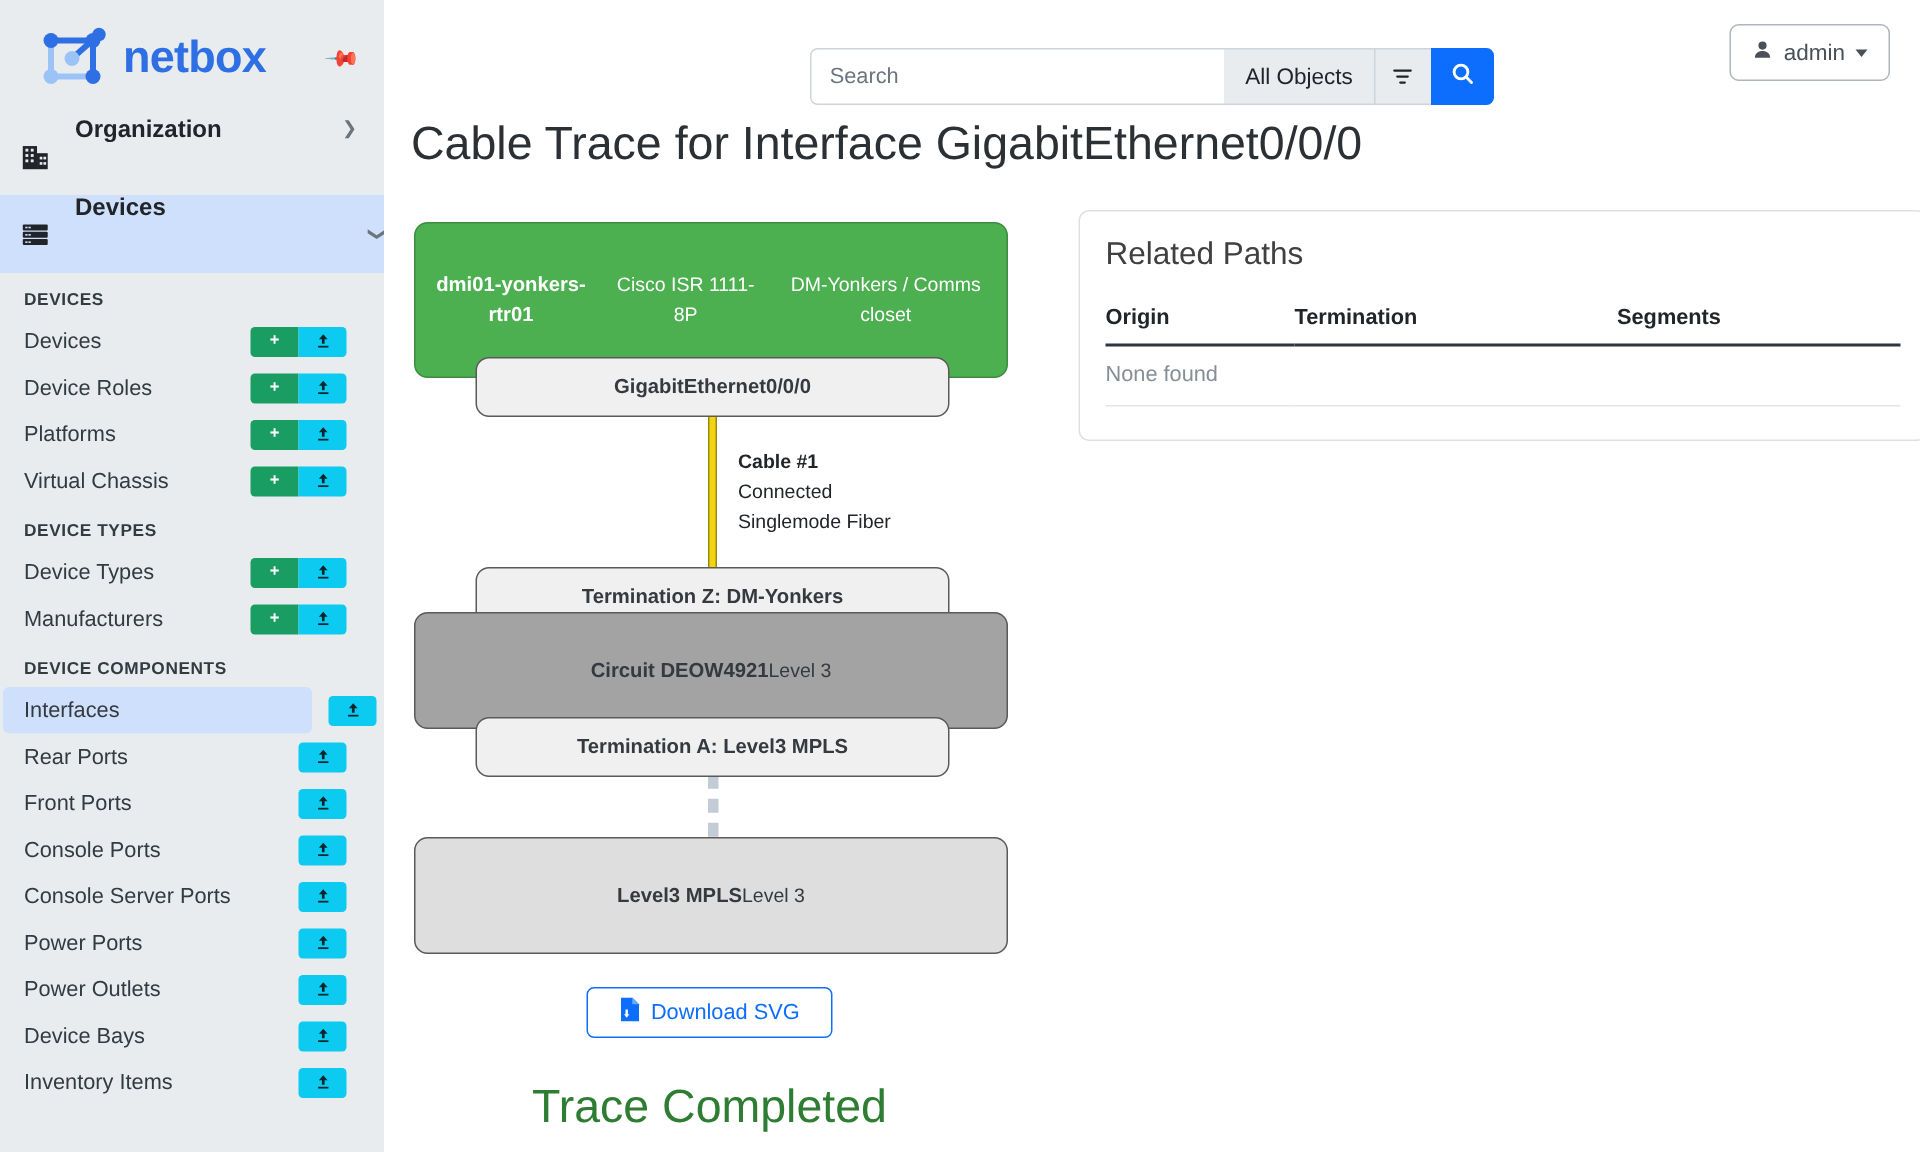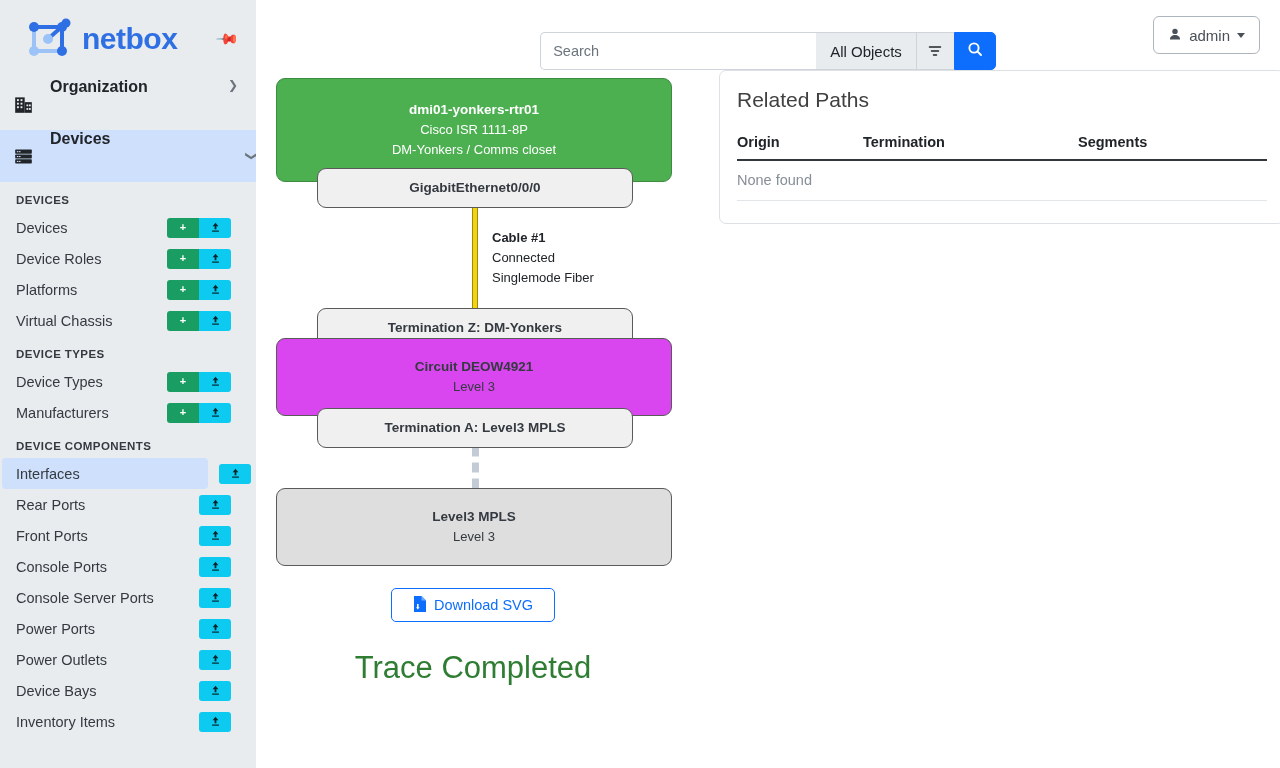--- a/index.html
+++ b/index.html
@@ -122,29 +122,29 @@
   .content-row { display: flex; padding-left: 18px; }
 
   
   .trace-col { width: 420px; flex: 0 0 420px; position: relative; }
   .trace-svg-box { position: relative; width: 398px; height: 500px; }
 
   .node {
     position: absolute;
     border: 1.4px solid #5a5a5a;
     border-radius: 9px;
-    display: flex; flex-direction: column; align-items: center; justify-content: center;
+    display: flex; flex-direction: row; align-items: center; justify-content: center;
     text-align: center;
   }
   .node .n-title { font-size: 13.5px; font-weight: 700; line-height: 1.45; }
   .node .n-sub { font-size: 13px; font-weight: 400; line-height: 1.55; }
 
   .node-device { background: #4caf50; border-color: #3d8c40; color: #ffffff; }
   .node-term { background: #f0f0f0; color: #343a40; }
-  .node-circuit { background: #d946ef; color: #343a40; }
+  .node-circuit { background: #a3a3a3; color: #343a40; }
   .node-provider { background: #dedede; color: #343a40; }
 
   .cable-line {
     position: absolute;
     width: 6px;
     background: #f4d411;
     border-left: 1px solid #9a8a10;
     border-right: 1px solid #9a8a10;
   }
   .cable-label { position: absolute; font-size: 13px; color: #212529; line-height: 1.54; }
@@ -466,20 +466,21 @@
           <svg width="14" height="14" viewBox="0 0 16 16" fill="#495057">
             <circle cx="8" cy="5" r="3.1"></circle>
             <path d="M2.2 14.2c0-3.2 2.6-5 5.8-5s5.8 1.8 5.8 5z"></path>
           </svg>
         </span>
         <span>admin</span>
         <span class="caret"></span>
       </button>
     </div>
 
+    <h1 class="page-title">Cable Trace for Interface GigabitEthernet0/0/0</h1>
 
     <div class="content-row">
 
       <div class="trace-col">
         <div class="trace-svg-box">
 
           <div class="node node-device" style="left:2px; top:8px; width:396px; height:104px;">
             <div class="n-title">dmi01-yonkers-rtr01</div>
             <div class="n-sub">Cisco ISR 1111-8P</div>
             <div class="n-sub">DM-Yonkers / Comms closet</div>

